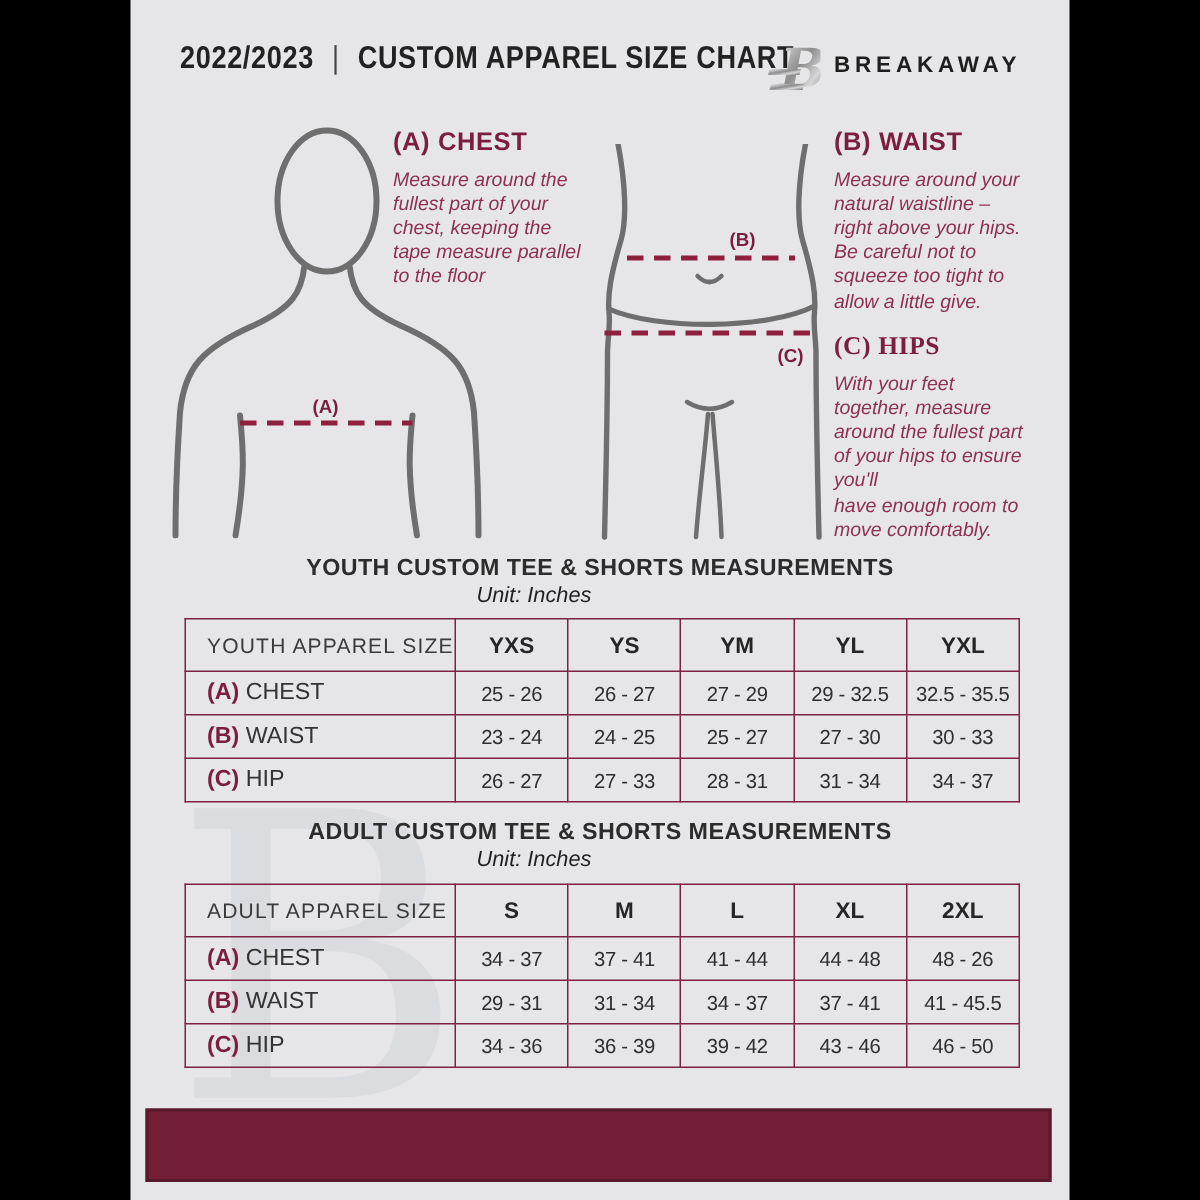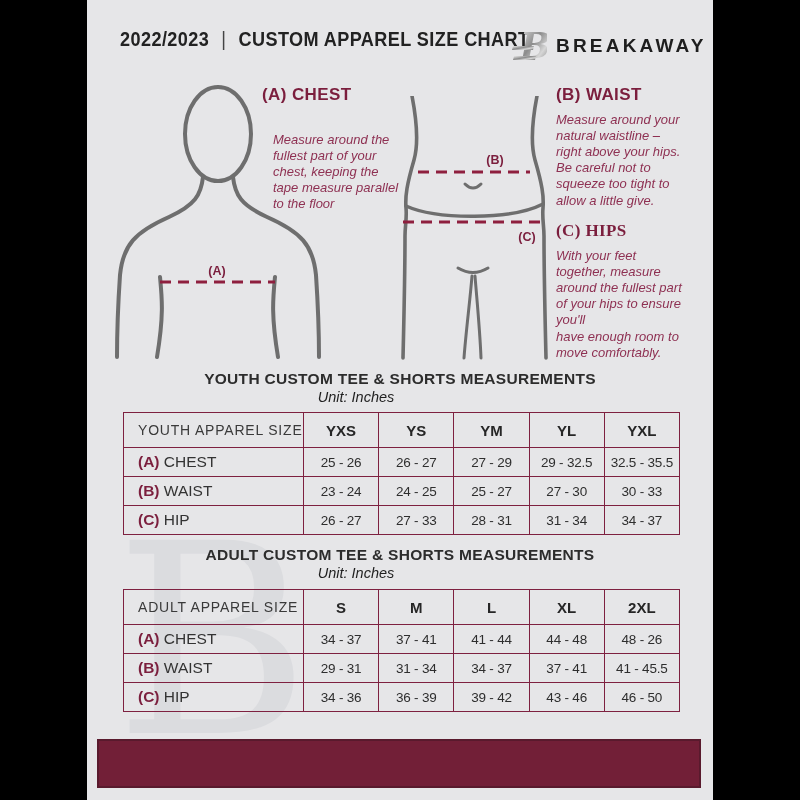--- a/index.html
+++ b/index.html
@@ -8,30 +8,30 @@
   .page { position:absolute; left:87px; top:0; width:626px; height:800px;
           background:#e6e6e8; }
 
   
   .hdr-left { position:absolute; left:33px; top:27px; display:flex; gap:14px;
               align-items:baseline; font-weight:bold; font-size:21px; color:#222;
               letter-spacing:.5px; transform:scaleX(.86); transform-origin:left center;
               white-space:nowrap; }
   .hdr-left .divider { font-weight:400; color:#444; }
   .logo-svg { position:absolute; left:424px; top:24px; }
-  .brand { position:absolute; left:469px; top:35px; font-weight:bold; font-size:19px;
+  .brand { position:absolute; left:469px; top:35px; font-weight:bold; font-size:15px;
            letter-spacing:3.2px; color:#1e1e1e; }
 
   
   .fig { position:absolute; }
   .g-label { position:absolute; font-weight:bold; font-size:17px; color:#7b1e3d;
              letter-spacing:.4px; }
   .g-desc  { position:absolute; font-size:13px; font-style:italic; color:#8e3052;
              line-height:1.24; white-space:pre-line; }
-  .desc-chest { left:186px; top:112px; width:170px;margin-top:20px; }
+  .desc-chest { left:175px; top:112px; width:170px; }
   .desc-waist { left:469px; top:112px; width:155px; }
   .desc-hips  { left:469px; top:248px; width:170px; }
 
   
   .tbl-title { position:absolute; left:0; width:626px; text-align:center;
                font-weight:bold; font-size:15.5px; color:#2c2c2c; letter-spacing:.3px; }
   .tbl-unit  { position:absolute; left:0; width:538px; text-align:center;
                font-style:italic; font-size:14.5px; color:#1f1f1f; }
   table.size { position:absolute; left:36px; width:556px; border-collapse:collapse;
                table-layout:fixed; z-index:2; background:transparent; }

